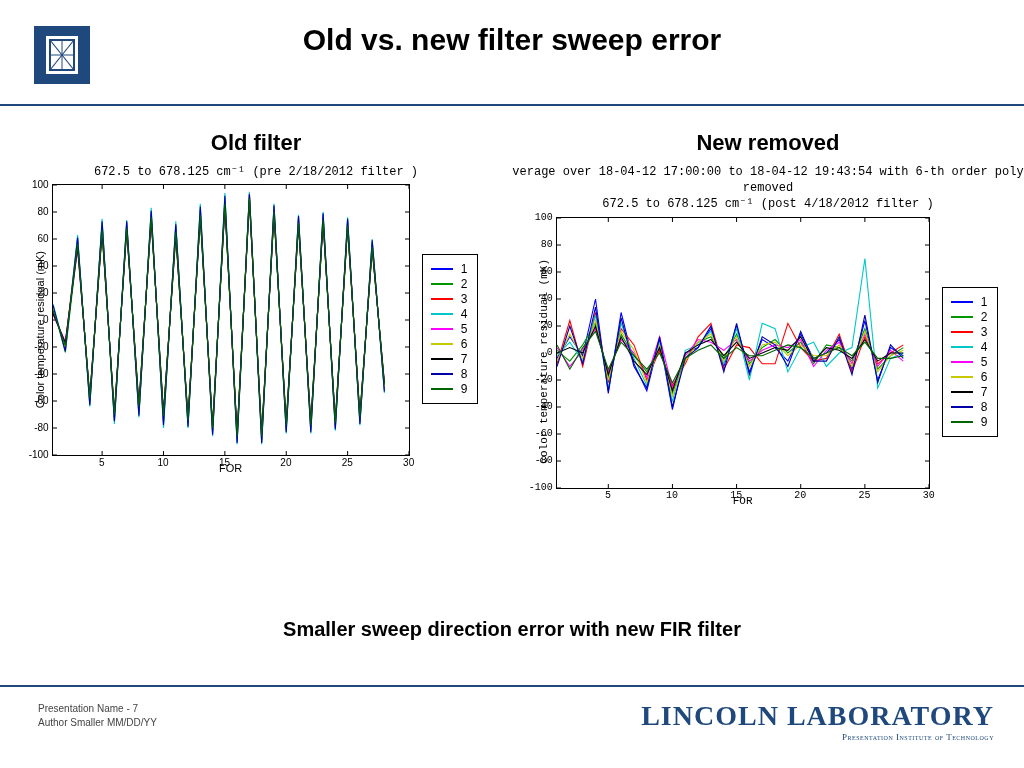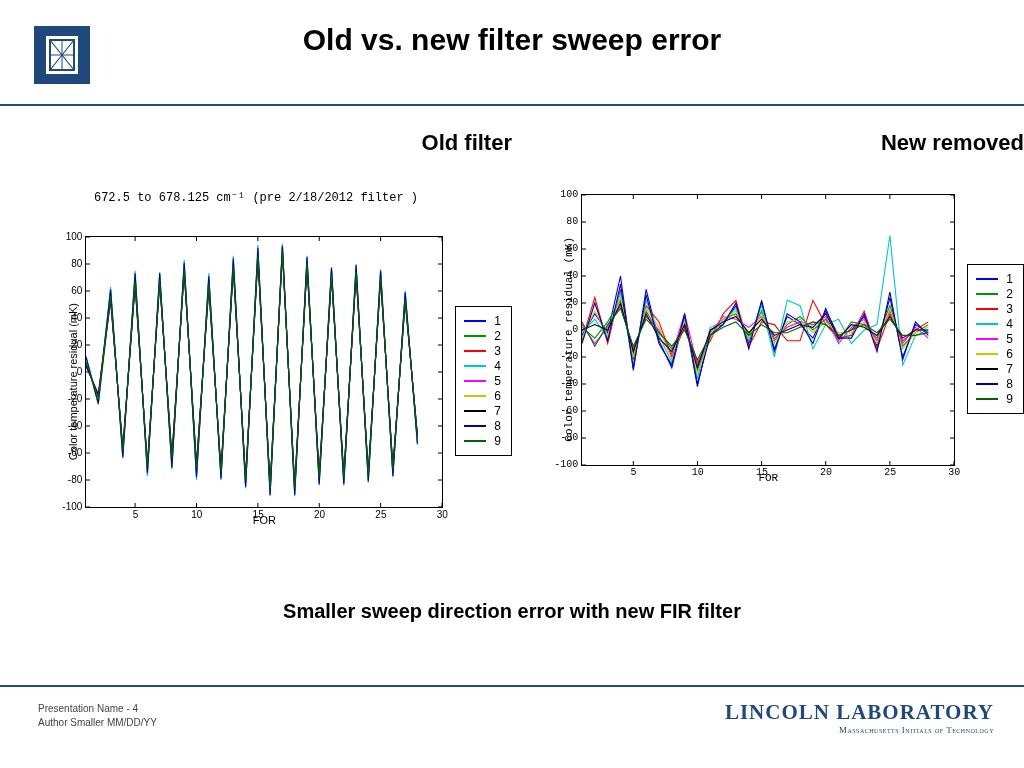--- a/index.html
+++ b/index.html
@@ -24,21 +24,21 @@
     height: 0; border-top: 2px solid #1f497d;
   }
   .rule2 {
     position: absolute; left: 0; right: 0; top: 685px;
     height: 0; border-top: 2px solid #1f497d;
   }
   .panels {
     position: absolute; left: 0; right: 0; top: 112px; bottom: 120px;
     display: flex;
   }
-  .panel { flex: 1 1 50%; display: flex; flex-direction: column; align-items: flex-end; gap: 26px; }
+  .panel { flex: 1 1 50%; display: flex; flex-direction: column; align-items: center; }
   .panel h2 { font-size: 22px; font-weight: bold; margin: 18px 0 8px; }
   .capwrap { width: 100%; text-align: center; font-size: 11px; line-height: 1.35; }
   .capwrap .cap2 { font-family: "Courier New", monospace; font-size: 12px; }
   .plotrow { display: flex; align-items: center; margin-top: 4px; }
   .ylab {
     writing-mode: vertical-rl; transform: rotate(180deg);
     font-size: 11px; text-align: center; margin-right: 6px;
   }
   .plot { position: relative; border: 1px solid #000; background: #fff; }
   .plot.left  { width: 356px; height: 270px; }
@@ -46,32 +46,32 @@
   svg.curves { position: absolute; inset: 0; }
   .xlab { font-size: 11px; text-align: center; margin-top: 6px; }
   .legend {
     margin-left: 12px; border: 1px solid #000; padding: 6px 10px 6px 8px;
     font-size: 12px; background: #fff;
   }
   .legend div { display: flex; align-items: center; margin: 1px 0; }
   .swatch { width: 22px; height: 2px; margin-right: 8px; }
   .ticks, .yticks { position: absolute; font-size: 10px; color: #000; }
   .conclusion {
-    position: absolute; left: 0; right: 0; bottom: 145px;
+    position: absolute; left: 0; right: 0; bottom: 127px;
     text-align: center; font-size: 20px; font-weight: bold; margin-top: 37px;
   }
   .footer-left {
     position: absolute; left: 38px; top: 702px;
     font-size: 10px; color: #444; line-height: 1.4;
   }
   .footer-right {
     position: absolute; right: 30px; top: 700px;
     text-align: right;
   }
-  .ll1 { font-family: Georgia, 'Times New Roman', serif; font-size: 21px; letter-spacing: 1px; color: #1f497d; font-weight: 600; }
+  .ll1 { font-family: Georgia, 'Times New Roman', serif; font-size: 28px; letter-spacing: 1px; color: #1f497d; font-weight: 600; }
   .ll2 { font-family: Georgia, 'Times New Roman', serif; font-size: 9px; letter-spacing: 0.5px; color: #1f497d; font-variant: small-caps; }
 </style>
 </head>
 <body>
 
 <div class="slide">
   <div class="logo">
     <svg viewBox="0 0 64 62" width="64" height="62">
       <rect x="4" y="2" width="12" height="58" fill="#1f497d"></rect>
       <rect x="48" y="2" width="12" height="58" fill="#1f497d"></rect>
@@ -207,20 +207,24 @@
             <div>
               <span class="swatch" style="background:#006400"></span>
               <span>9</span>
             </div>
           </div>
       </div>
     </div>
 
     <div class="panel">
       <h2>New  removed</h2>
+      <div class="capwrap">
+        <div class="cap2">verage over 18-04-12 17:00:00 to 18-04-12 19:43:54 with 6-th order poly removed</div>
+        <div class="cap2">672.5 to 678.125 cm⁻¹   (post 4/18/2012 filter )</div>
+      </div>
       <div class="plotrow">
         <div class="ylab" style="font-family:'Courier New',monospace">Color temperature residual (mK)</div>
         <div style="display:flex;flex-direction:column;align-items:center;">
           <div class="plot right">
             <svg class="curves" id="svg-right" viewBox="0 0 372 270" preserveAspectRatio="none">
                 <line x1="0" y1="270" x2="4" y2="270" stroke="#000" stroke-width="1"></line>
                 <line x1="368" y1="270" x2="372" y2="270" stroke="#000" stroke-width="1"></line>
                 <line x1="0" y1="243" x2="4" y2="243" stroke="#000" stroke-width="1"></line>
                 <line x1="368" y1="243" x2="372" y2="243" stroke="#000" stroke-width="1"></line>
                 <line x1="0" y1="216" x2="4" y2="216" stroke="#000" stroke-width="1"></line>
@@ -326,20 +330,20 @@
             </div>
           </div>
       </div>
     </div>
   </div>
 
   <div class="conclusion">Smaller sweep direction error with new FIR filter</div>
   <div class="rule2"></div>
 
   <div class="footer-left">
-    <div>Presentation Name - 4</div>
+    <div>Presentation Name - 7</div>
     <div>Author Smaller  MM/DD/YY</div>
   </div>
   <div class="footer-right">
     <div class="ll1">LINCOLN LABORATORY</div>
-    <div class="ll2">Massachusetts Initials of Technology</div>
+    <div class="ll2">Presentation Institute of Technology</div>
   </div>
 </div>
 
 </body></html>

